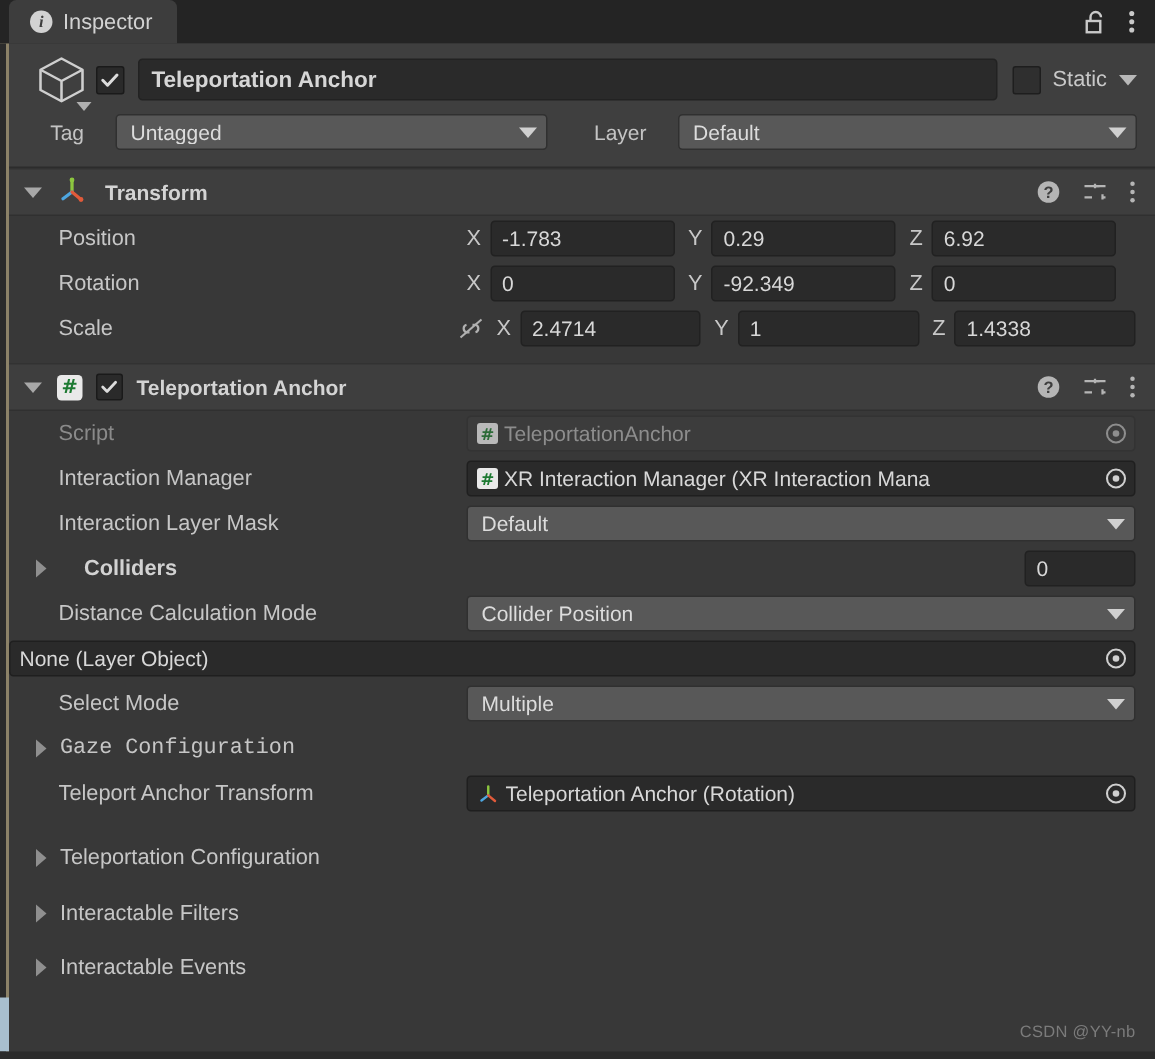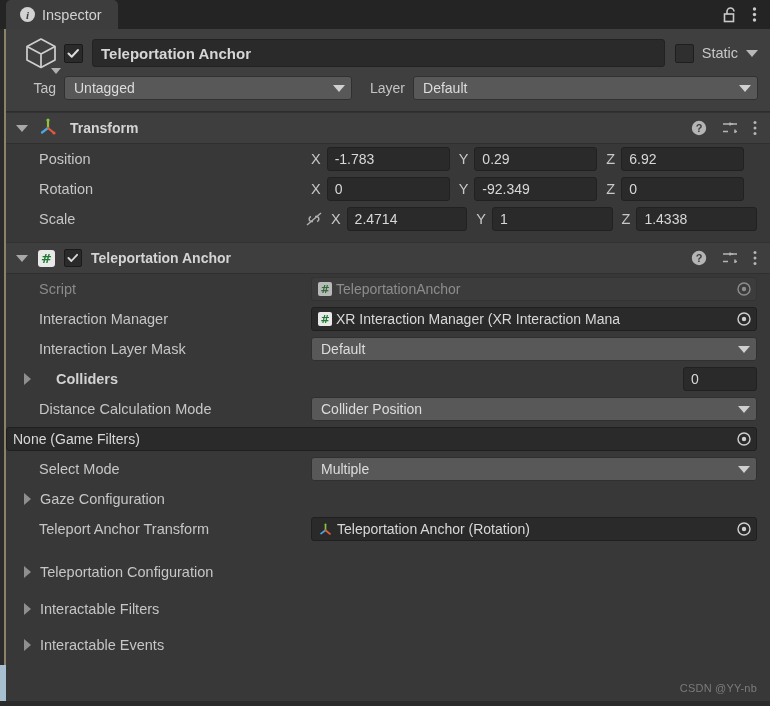--- a/index.html
+++ b/index.html
@@ -120,21 +120,21 @@
   }
   .static-label { color: #c8c8c8; font-size: 14.5px; }
   .tri-down {
     width: 0; height: 0;
     border-left: 6px solid transparent;
     border-right: 6px solid transparent;
     border-top: 7px solid #b8b8b8;
   }
   .go-row2 {
     display: flex; align-items: center;
-    margin-top: 9px; height: 24px;
+    margin-top: 9px; height: 24px; gap: 13px;
   }
   .lbl-tag { width: 46px; text-align: right; padding-right: 8px; color: #c4c4c4; }
   .lbl-layer { padding: 0 8px 0 18px; color: #c4c4c4; }
   .dropdown {
     height: 24px;
     background: #585858;
     border: 1px solid #303030;
     border-radius: 3px;
     display: flex; align-items: center;
     padding: 0 6px 0 9px;
@@ -509,41 +509,41 @@
     <div class="row">
       <span class="plabel">Distance Calculation Mode</span>
       <span class="dropdown grow">
         <span class="dd-text">Collider Position</span>
         <span class="dd-caret"></span>
       </span>
     </div>
 
     <div class="row">
       <span class="obj-field grow">
-        <span class="obj-text" style="margin-left:0;">None (Game Filters)</span>
+        <span class="obj-text" style="margin-left:0;">None (Layer Object)</span>
         <span class="picker">
           <svg width="20" height="20" viewBox="0 0 20 20">
             <circle cx="10" cy="10" r="6" fill="none" stroke="#cfcfcf" stroke-width="1.4"></circle>
             <circle cx="10" cy="10" r="2.2" fill="#cfcfcf"></circle>
           </svg>
         </span>
       </span>
     </div>
 
     <div class="row">
       <span class="plabel">Select Mode</span>
       <span class="dropdown grow">
         <span class="dd-text">Multiple</span>
         <span class="dd-caret"></span>
       </span>
     </div>
 
     <div class="sub-row">
       <span class="foldout-row-sm"></span>
-      <span class="sublabel" style="margin-left:9px;">Gaze Configuration</span>
+      <span class="sublabel" style="margin-left:9px;font-family:Liberation Mono, monospace;">Gaze Configuration</span>
     </div>
 
     <div class="row">
       <span class="plabel">Teleport Anchor Transform</span>
       <span class="obj-field grow">
         <span style="display:flex;flex:none;">
           <svg width="15" height="15" viewBox="0 0 20 20">
             <path d="M10 11 L10 3" stroke="#8cc63f" stroke-width="2.2" stroke-linecap="round"></path>
             <path d="M10 11 L4 15.5" stroke="#4da6e0" stroke-width="2.2" stroke-linecap="round"></path>
             <path d="M10 11 L16 16" stroke="#e05a3a" stroke-width="2.2" stroke-linecap="round"></path>

